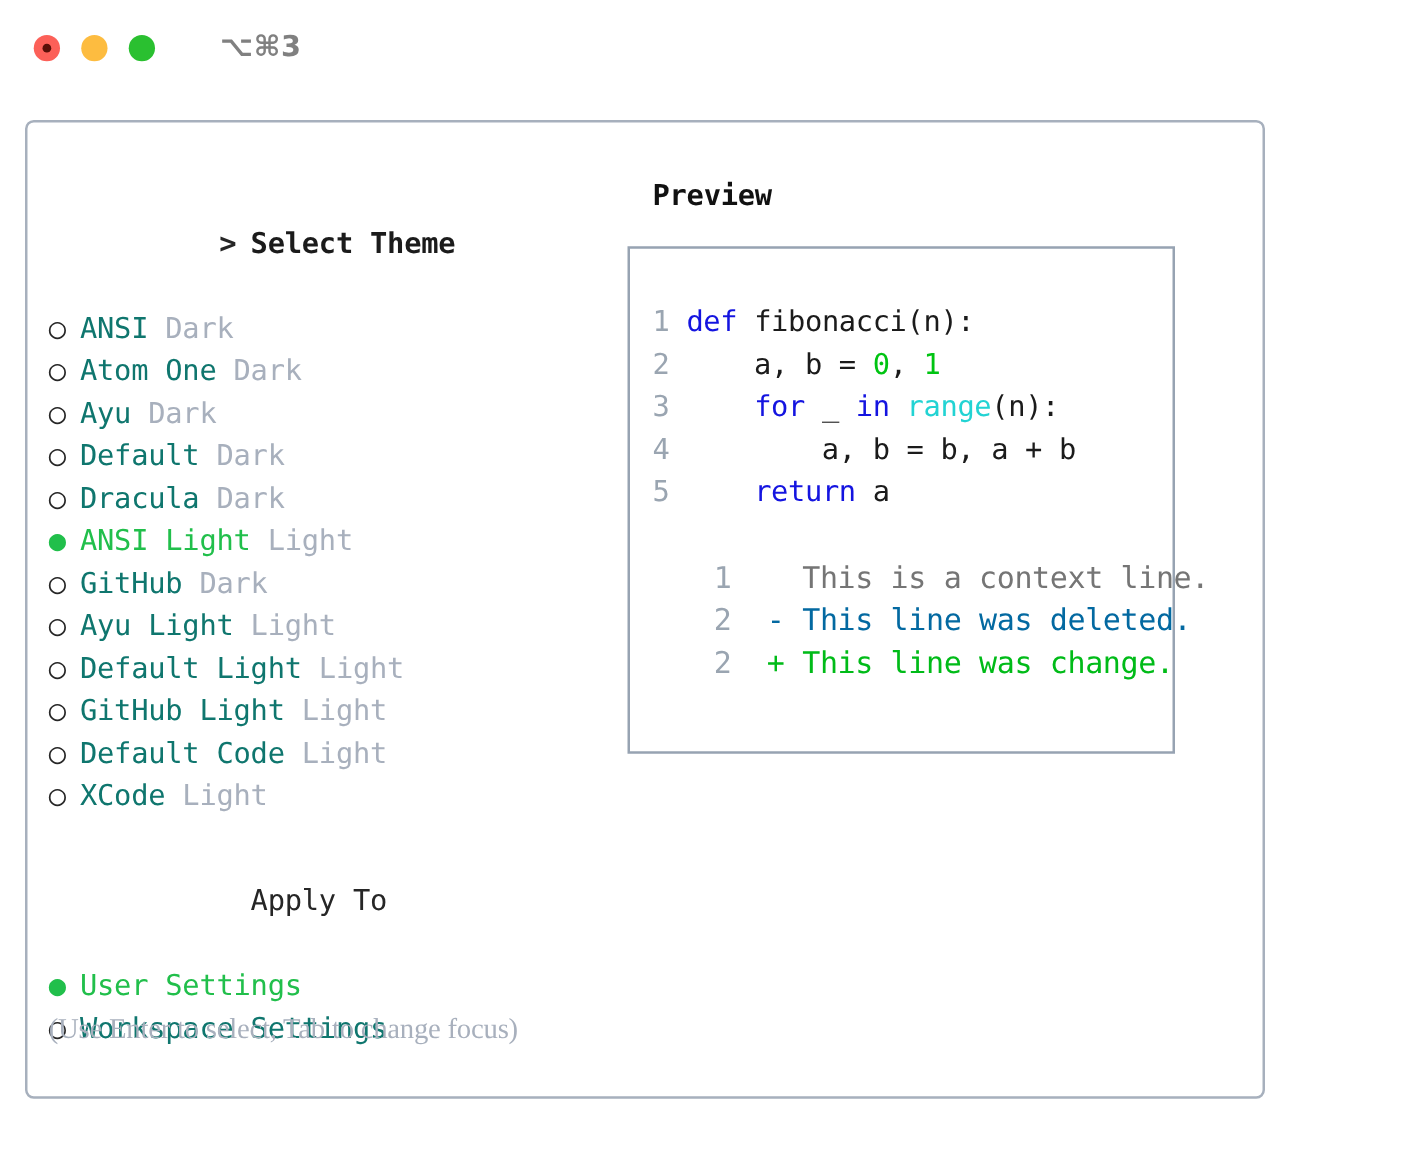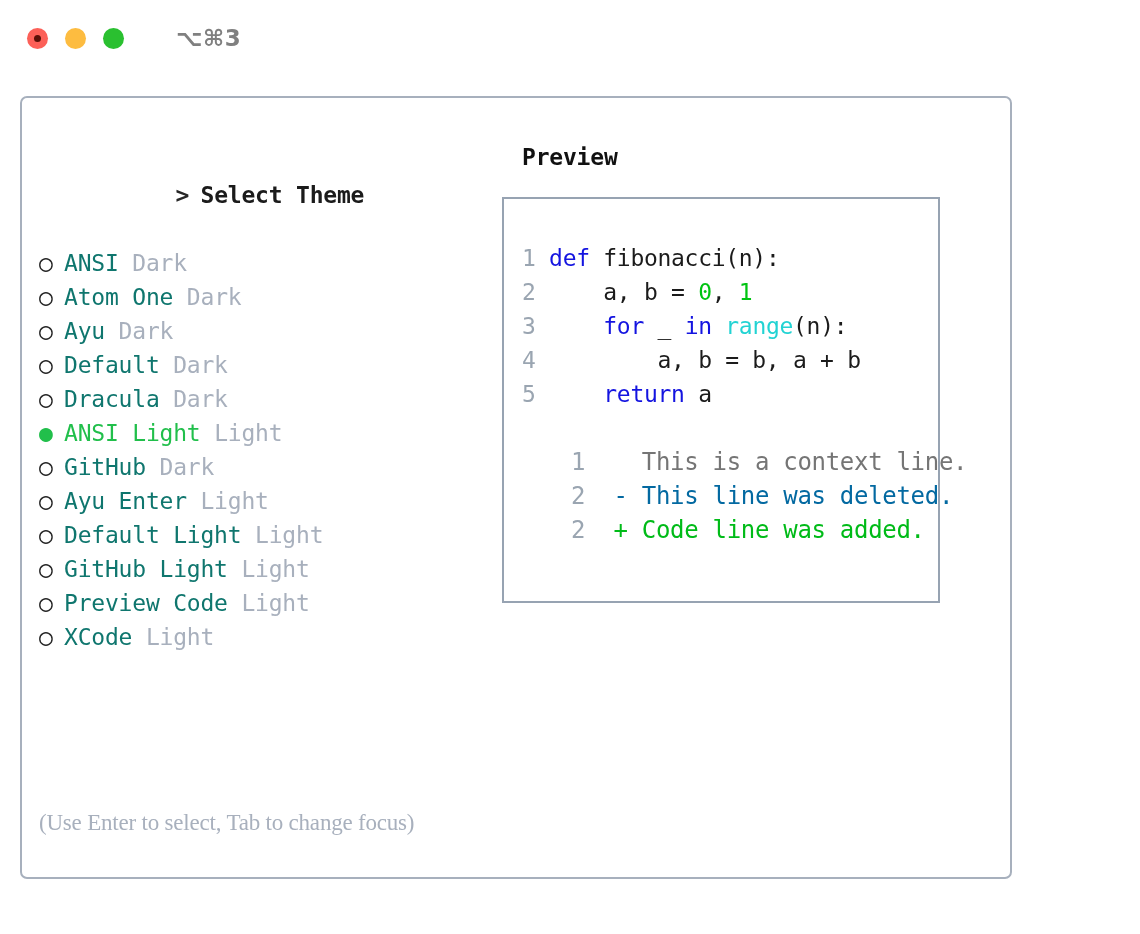--- a/index.html
+++ b/index.html
@@ -216,34 +216,43 @@
           <span class="marker">&gt;</span><span>Select Theme</span>
         </div>
         <div id="theme-items">
             <div class="opt-row"><span class="marker">○</span><span class="name">ANSI</span><span class="variant"> Dark</span></div>
             <div class="opt-row"><span class="marker">○</span><span class="name">Atom One</span><span class="variant"> Dark</span></div>
             <div class="opt-row"><span class="marker">○</span><span class="name">Ayu</span><span class="variant"> Dark</span></div>
             <div class="opt-row"><span class="marker">○</span><span class="name">Default</span><span class="variant"> Dark</span></div>
             <div class="opt-row"><span class="marker">○</span><span class="name">Dracula</span><span class="variant"> Dark</span></div>
             <div class="opt-row row-sel"><span class="marker sel">●</span><span class="name">ANSI Light</span><span class="variant"> Light</span></div>
             <div class="opt-row"><span class="marker">○</span><span class="name">GitHub</span><span class="variant"> Dark</span></div>
-            <div class="opt-row"><span class="marker">○</span><span class="name">Ayu Enter</span><span class="variant"> Light</span></div>
+            <div class="opt-row"><span class="marker">○</span><span class="name">Ayu Light</span><span class="variant"> Light</span></div>
             <div class="opt-row"><span class="marker">○</span><span class="name">Default Light</span><span class="variant"> Light</span></div>
             <div class="opt-row"><span class="marker">○</span><span class="name">GitHub Light</span><span class="variant"> Light</span></div>
-            <div class="opt-row"><span class="marker">○</span><span class="name">Preview Code</span><span class="variant"> Light</span></div>
+            <div class="opt-row"><span class="marker">○</span><span class="name">Default Code</span><span class="variant"> Light</span></div>
             <div class="opt-row"><span class="marker">○</span><span class="name">XCode</span><span class="variant"> Light</span></div>
           </div>
       </div>
 
+      <div id="apply-section">
+        <div class="opt-row">
+          <span class="marker"> </span><span>Apply To</span>
+        </div>
+        <div id="apply-items">
+            <div class="opt-row row-sel"><span class="marker sel">●</span><span class="name">User Settings</span></div>
+            <div class="opt-row"><span class="marker">○</span><span class="name">Workspace Settings</span></div>
+          </div>
+      </div>
 
       <div id="hint">(Use Enter to select, Tab to change focus)</div>
 
       <div id="preview-column">
         <div id="preview-title">Preview</div>
         <div id="preview-panel">
           <div id="code-block"><div><span class="lno">1 </span><span class="tok-kw">def</span><span class="tok-plain"> fibonacci(n):</span></div><div><span class="lno">2 </span><span class="tok-plain">    a, b = </span><span class="tok-num">0</span><span class="tok-plain">, </span><span class="tok-num">1</span></div><div><span class="lno">3 </span><span class="tok-plain">    </span><span class="tok-kw">for</span><span class="tok-plain"> _ </span><span class="tok-kw">in</span><span class="tok-plain"> </span><span class="tok-builtin">range</span><span class="tok-plain">(n):</span></div><div><span class="lno">4 </span><span class="tok-plain">        a, b = b, a + b</span></div><div><span class="lno">5 </span><span class="tok-plain">    </span><span class="tok-kw">return</span><span class="tok-plain"> a</span></div></div>
-          <div id="diff-block"><div><span class="lno">1  </span><span class="diff-ctx">  This is a context line.</span></div><div><span class="lno">2  </span><span class="diff-del">- This line was deleted.</span></div><div><span class="lno">2  </span><span class="diff-add">+ Code line was added.</span></div></div>
+          <div id="diff-block"><div><span class="lno">1  </span><span class="diff-ctx">  This is a context line.</span></div><div><span class="lno">2  </span><span class="diff-del">- This line was deleted.</span></div><div><span class="lno">2  </span><span class="diff-add">+ This line was change.</span></div></div>
         </div>
       </div>
 
     </div>
   </div>
 </div>
 
 </body></html>

